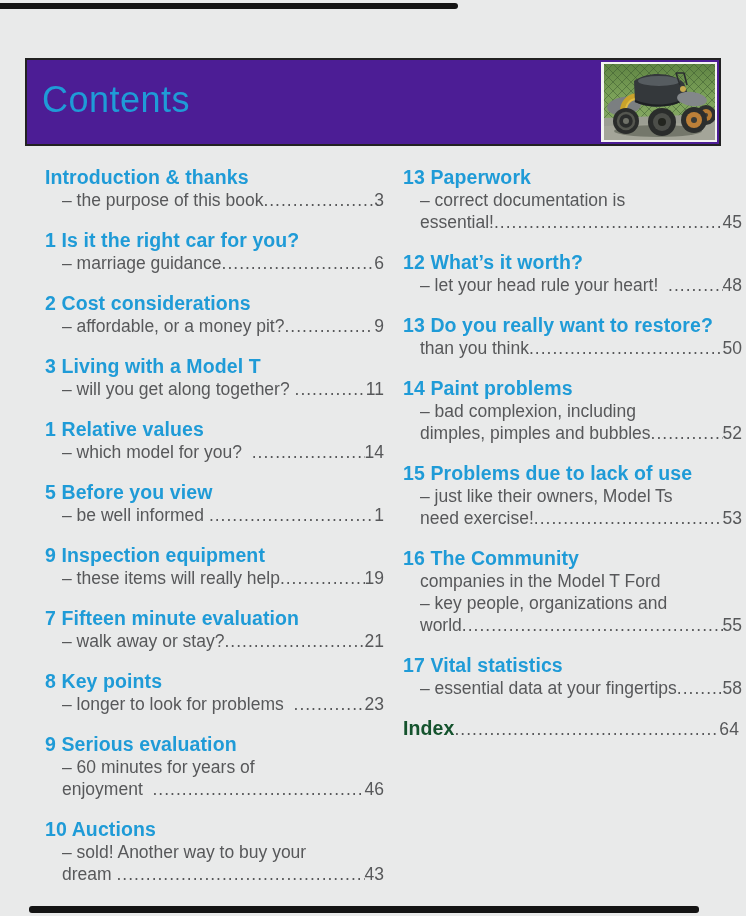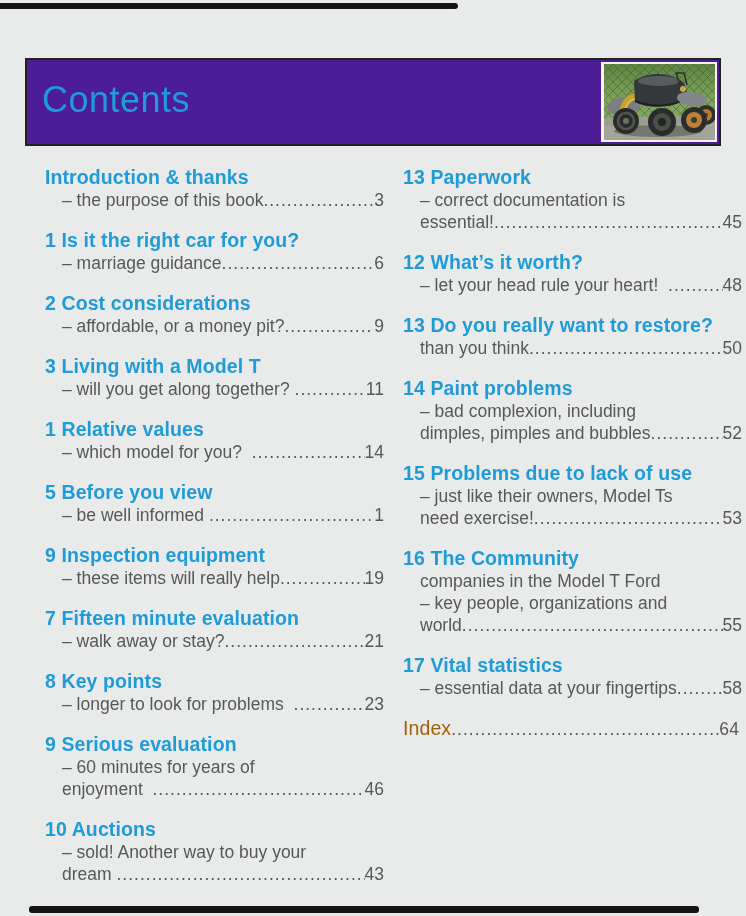--- a/index.html
+++ b/index.html
@@ -42,21 +42,21 @@
   }
   .subrow{display:flex;align-items:baseline;}
   .txt{white-space:pre;}
   .dots{
     flex:1;overflow:hidden;white-space:nowrap;
     letter-spacing:1px;color:#57585a;min-width:8px;
   }
   .pg{white-space:pre;color:#57585a;}
   
   .index-row{display:flex;align-items:baseline;}
-  .index-row .hlabel{color:#a16207;font-weight:normal;}
+  .index-row .hlabel{color:#14532d;font-weight:bold;}
   .index-row .dots,.index-row .pg{font-weight:normal;font-size:17.5px;}
 </style>
 </head>
 <body>
 
 <div class="page">
 
   <div class="bar-top"></div>
   <div class="bar-bottom"></div>
 

